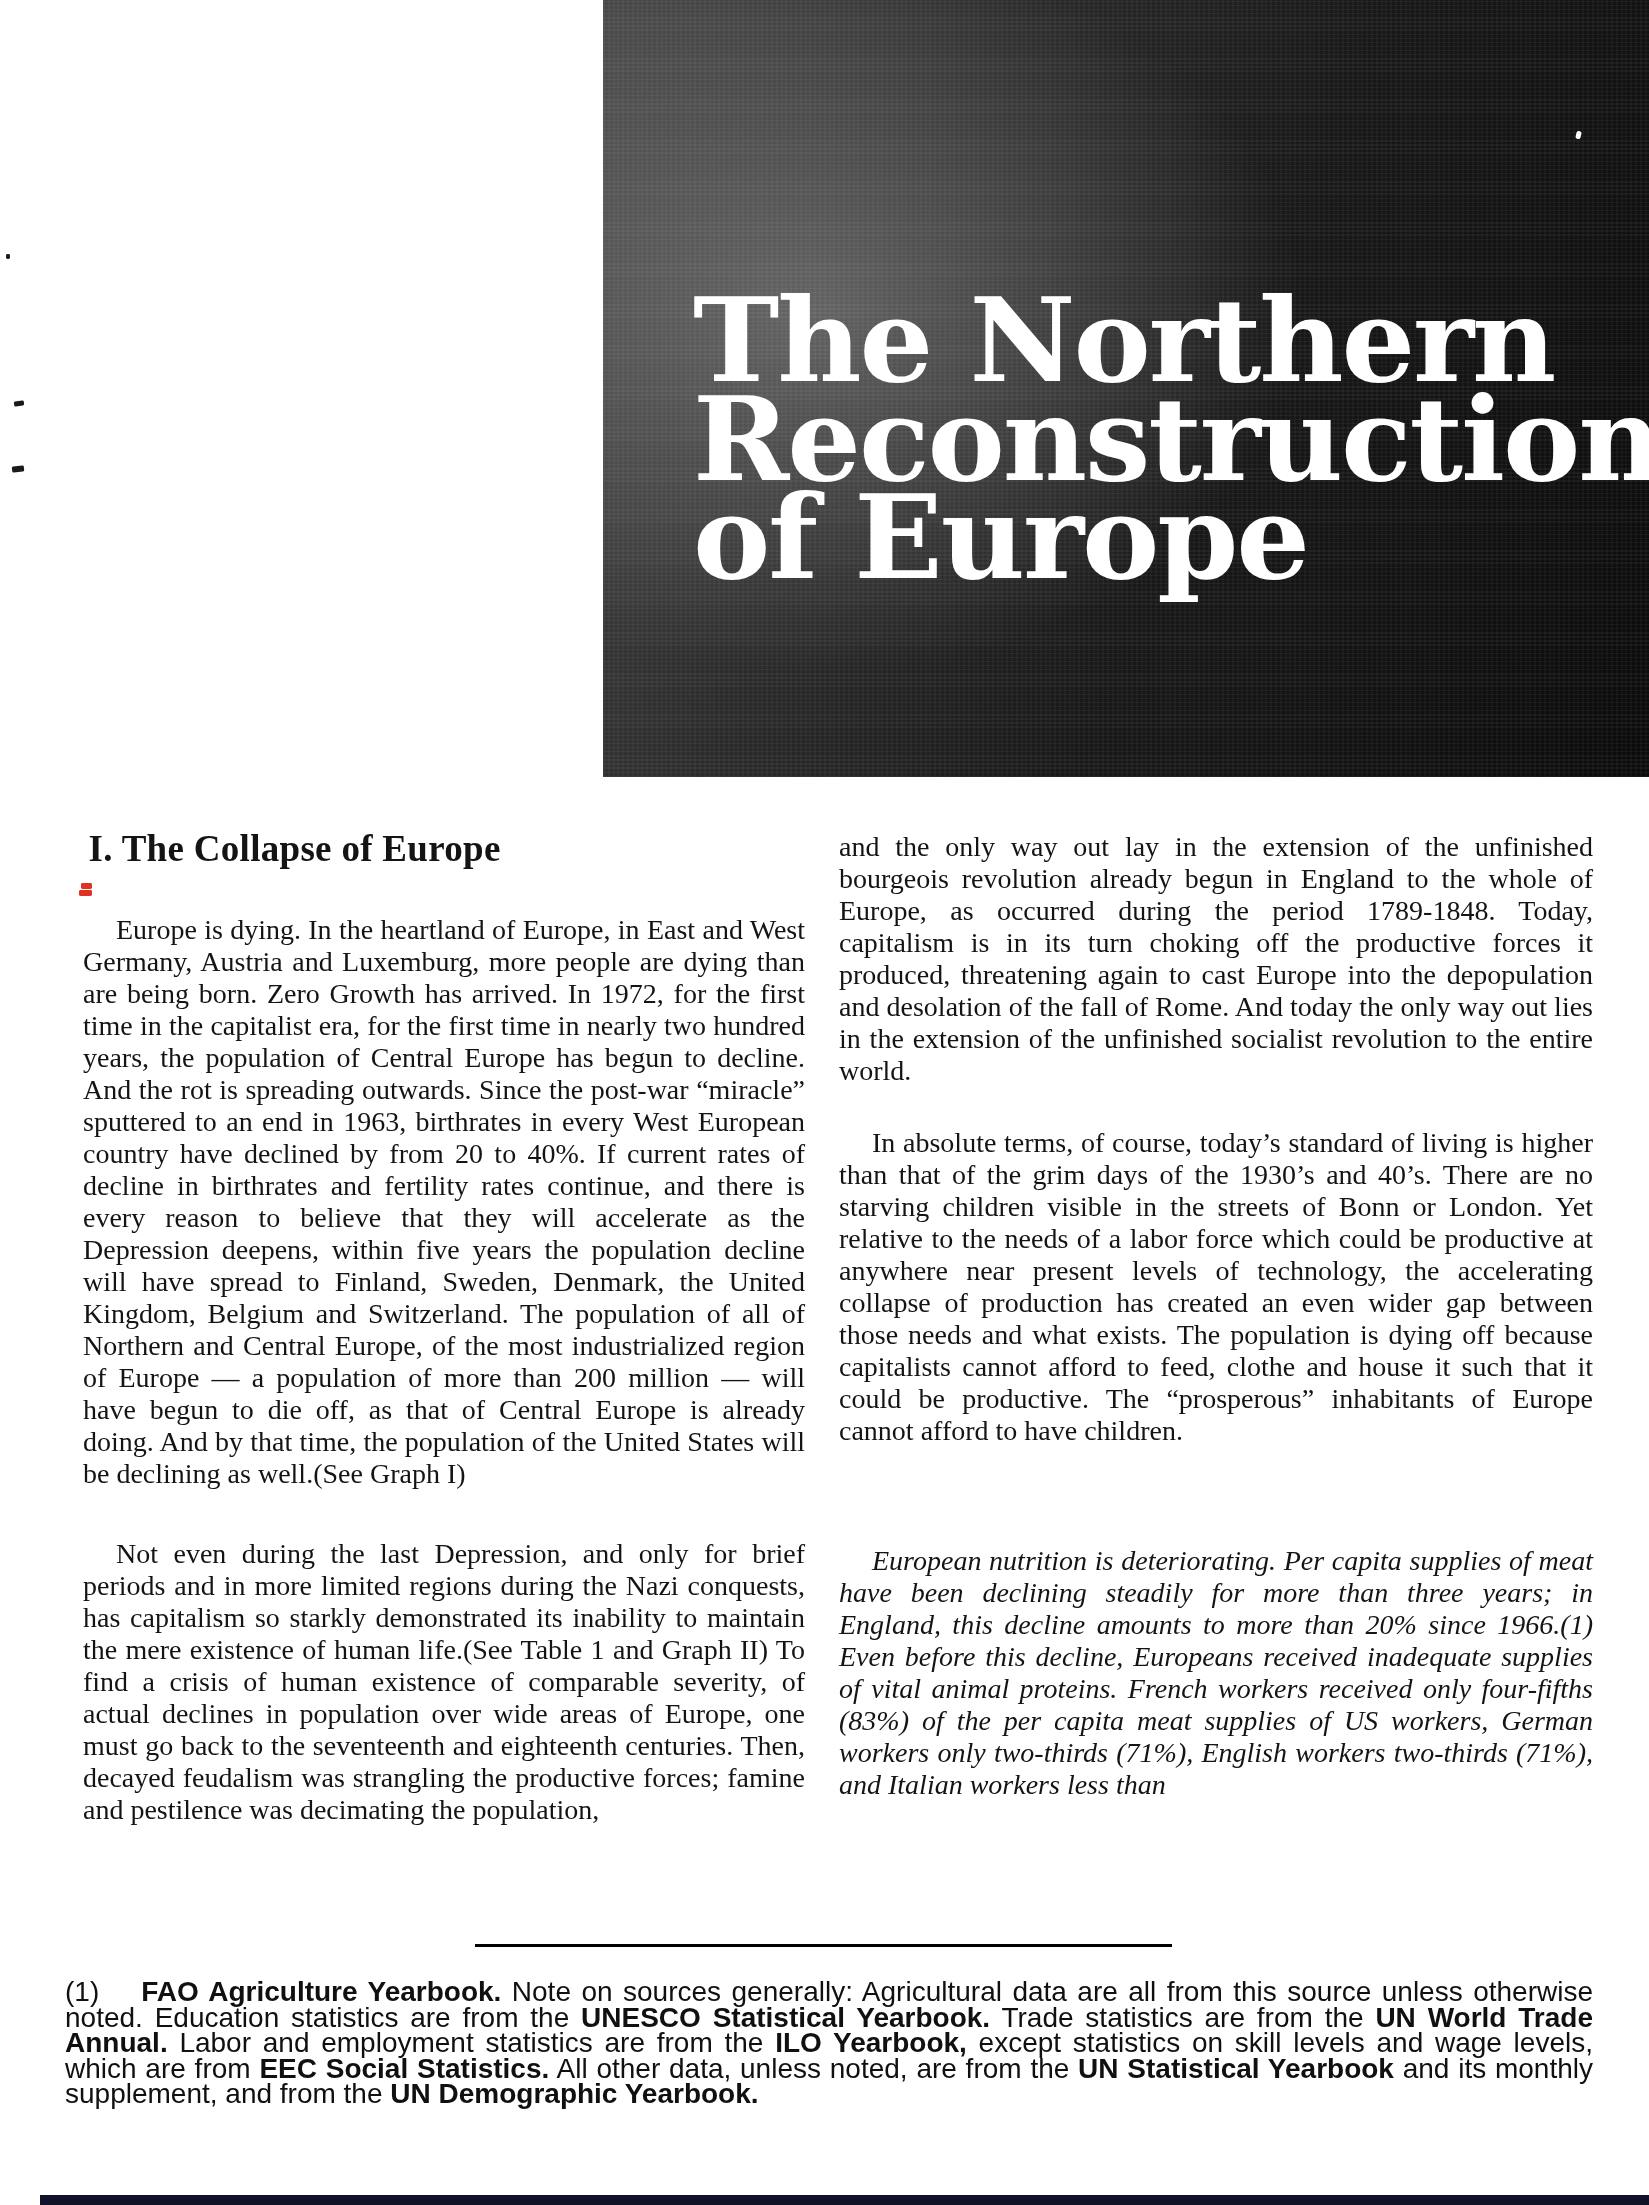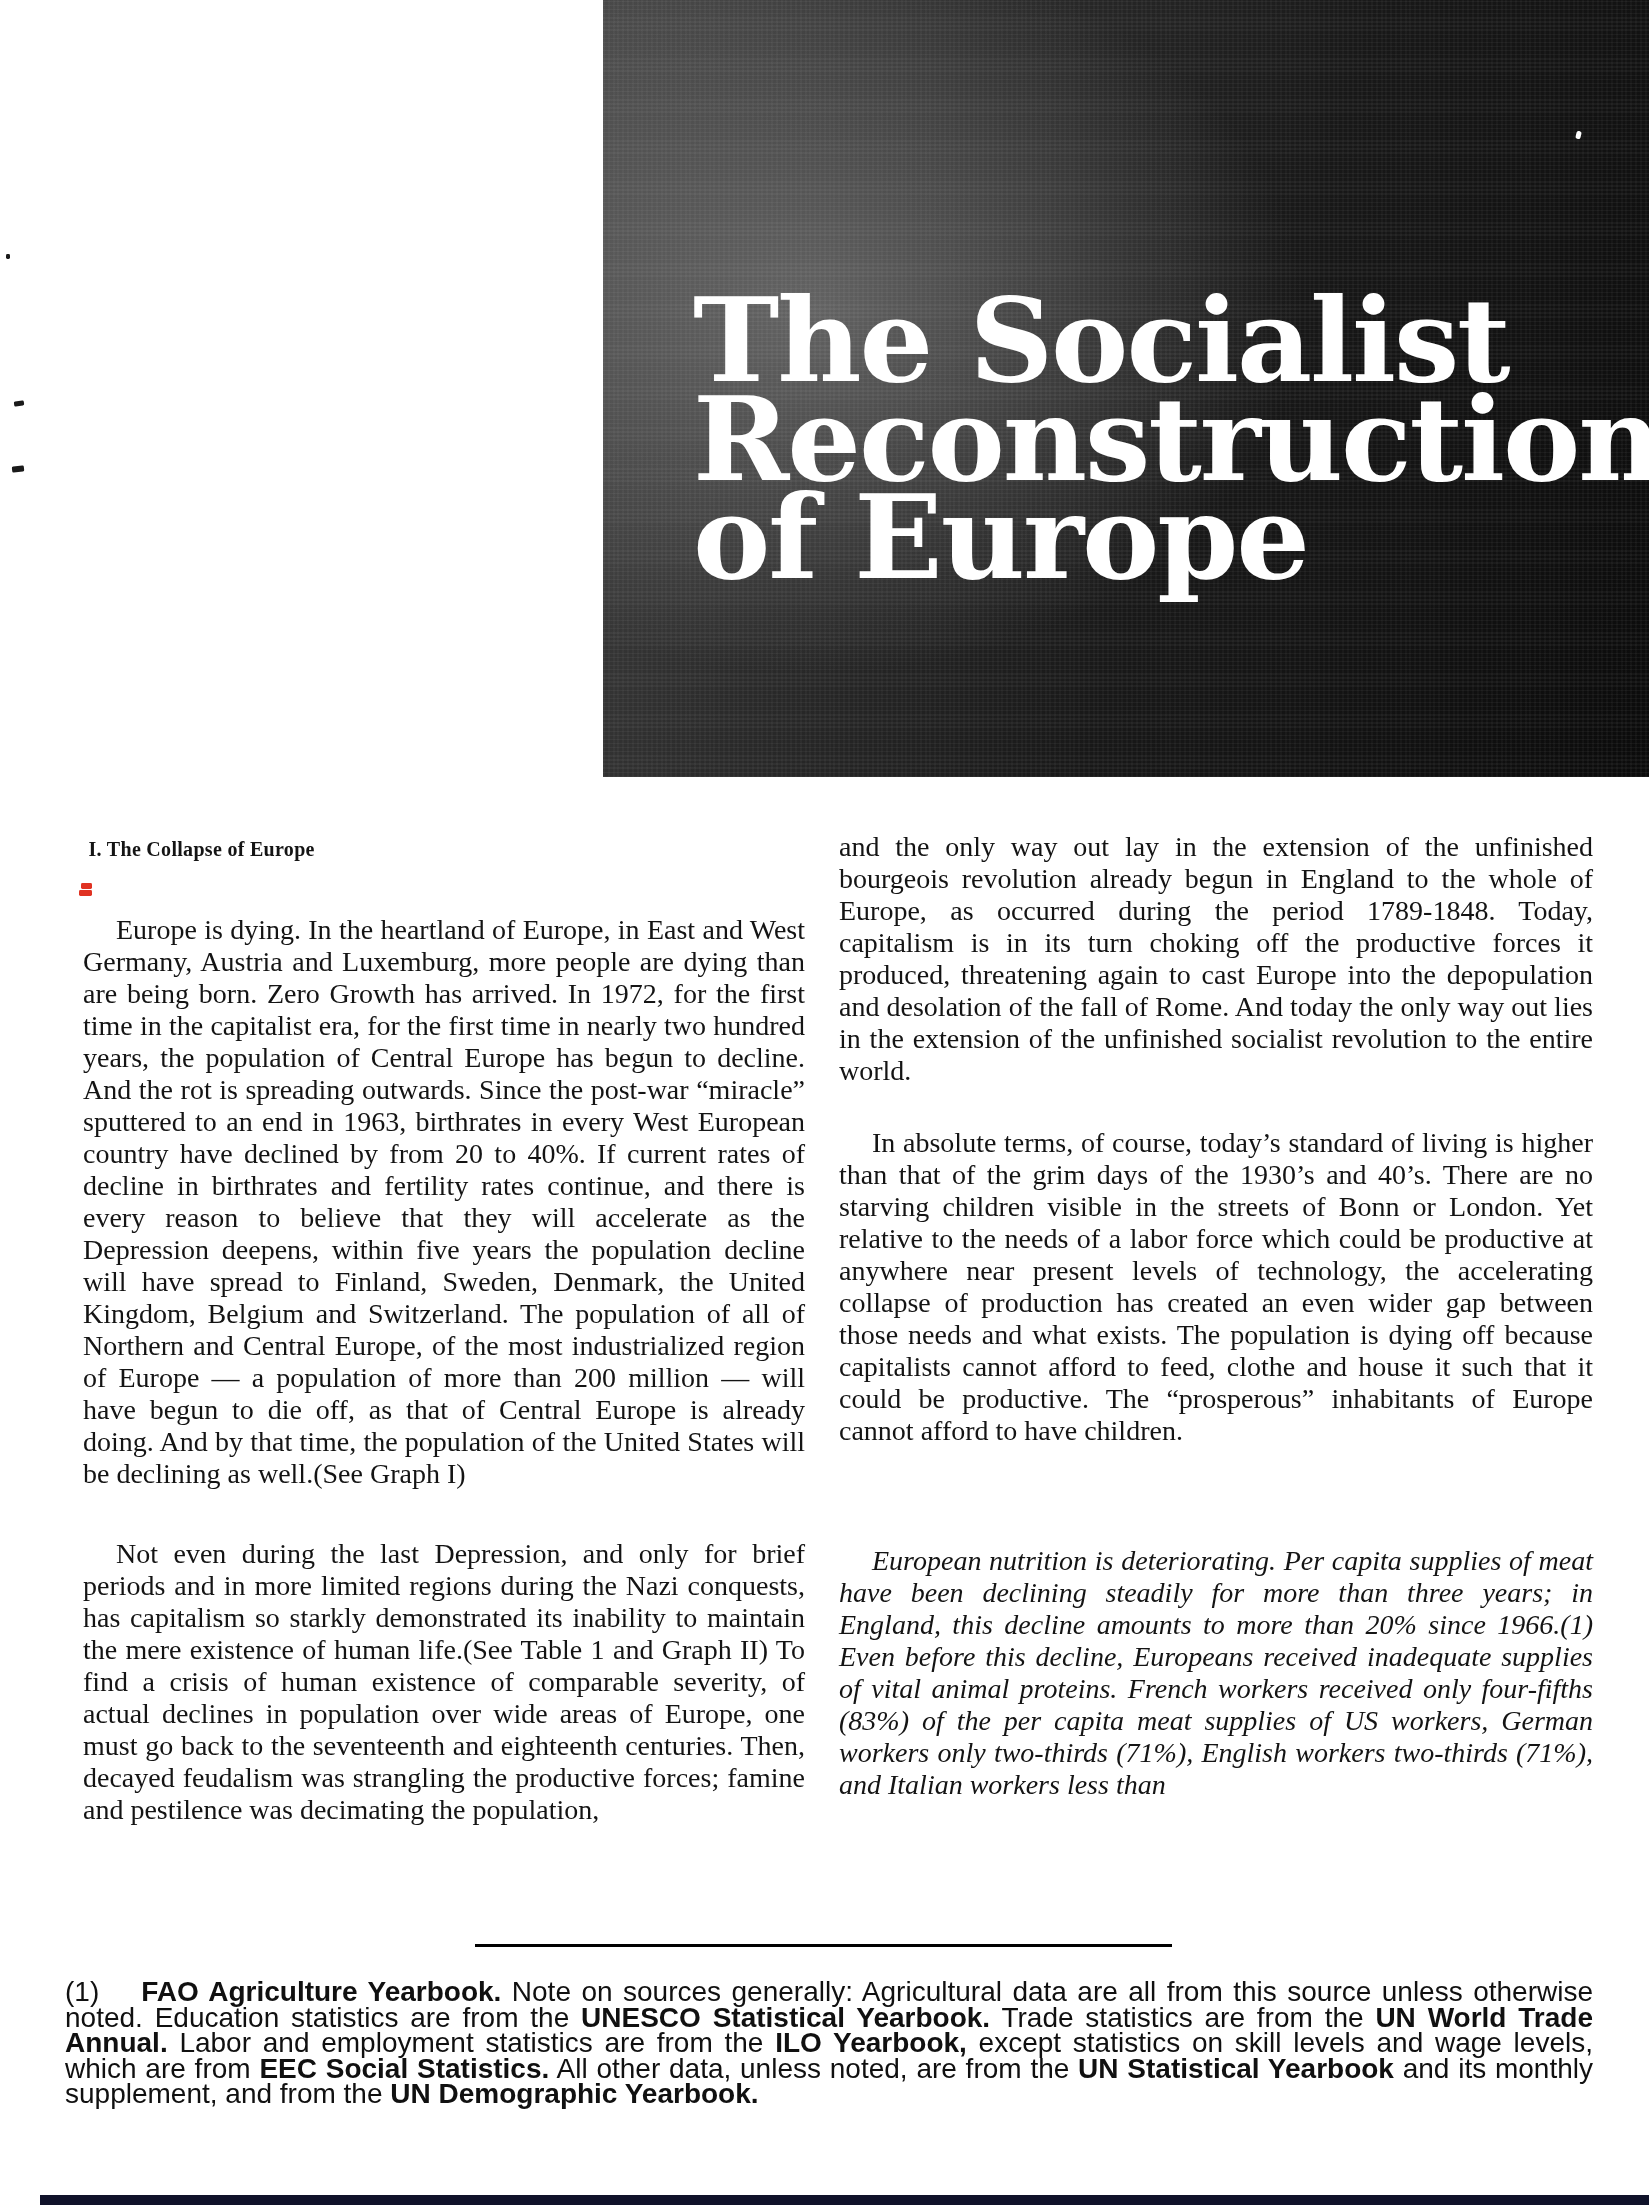--- a/index.html
+++ b/index.html
@@ -40,21 +40,21 @@
     position:absolute;left:118px;top:663px;white-space:nowrap;
     font-family:"DejaVu Serif", serif;font-weight:bold;
     font-size:77px;line-height:1;letter-spacing:-1.4px;color:#fff;
   }
   .speck-white{position:absolute;left:973px;top:131px;width:4.8px;height:8.3px;background:#fff;border-radius:2.1px;transform:rotate(14deg);}
   
   .column{position:absolute;font-size:28px;line-height:32px;text-align:justify;}
   .col-left{left:83px;top:832px;width:722px;}
   .col-right{left:839px;top:831px;width:754px;}
   .section-heading{
-    font-size:20px;line-height:34px;font-weight:bold;text-align:left;
+    font-size:37px;line-height:34px;font-weight:bold;text-align:left;
     margin:0 0 39px 5.5px;letter-spacing:0.3px;
   }
   .column p{margin:0;}
   .column p.indent{text-indent:33px;margin-top:48px;}
   .col-left p + p{margin-top:70px;}
   .col-right p.p2{margin-top:40px;}
   .col-right p.p3{margin-top:98px;font-style:italic;}
   
   .footnote-rule{position:absolute;left:475px;top:1944px;width:697px;height:2.8px;background:#000;}
   .footnote{
@@ -77,21 +77,21 @@
 <body>
 
 <div class="ink-speck s1"></div>
 <div class="ink-speck s2"></div>
 <div class="ink-speck s3"></div>
 <div class="red-mark m1"></div>
 <div class="red-mark m2"></div>
 
 <div class="masthead">
   <div id="title-lines">
-      <div class="title-line l0">The Socialist</div>
+      <div class="title-line l0">The Northern</div>
       <div class="title-line l1">Reconstruction</div>
       <div class="title-line l2">of Europe</div>
     </div>
   <div class="speck-white"></div>
 </div>
 
 <div class="column col-left">
   <h2 class="section-heading">I. The Collapse of Europe</h2>
   <div id="left-paras">
       <p class="indent p1">Europe is dying. In the heartland of Europe, in East and West Germany, Austria and Luxemburg, more people are dying than are being born. Zero Growth has arrived. In 1972, for the first time in the capitalist era, for the first time in nearly two hundred years, the population of Central Europe has begun to decline. And the rot is spreading outwards. Since the post-war “miracle” sputtered to an end in 1963, birthrates in every West European country have declined by from 20 to 40%. If current rates of decline in birthrates and fertility rates continue, and there is every reason to believe that they will accelerate as the Depression deepens, within five years the population decline will have spread to Finland, Sweden, Denmark, the United Kingdom, Belgium and Switzerland. The population of all of Northern and Central Europe, of the most industrialized region of Europe — a population of more than 200 million — will have begun to die off, as that of Central Europe is already doing. And by that time, the population of the United States will be declining as well.(See Graph I)</p>

